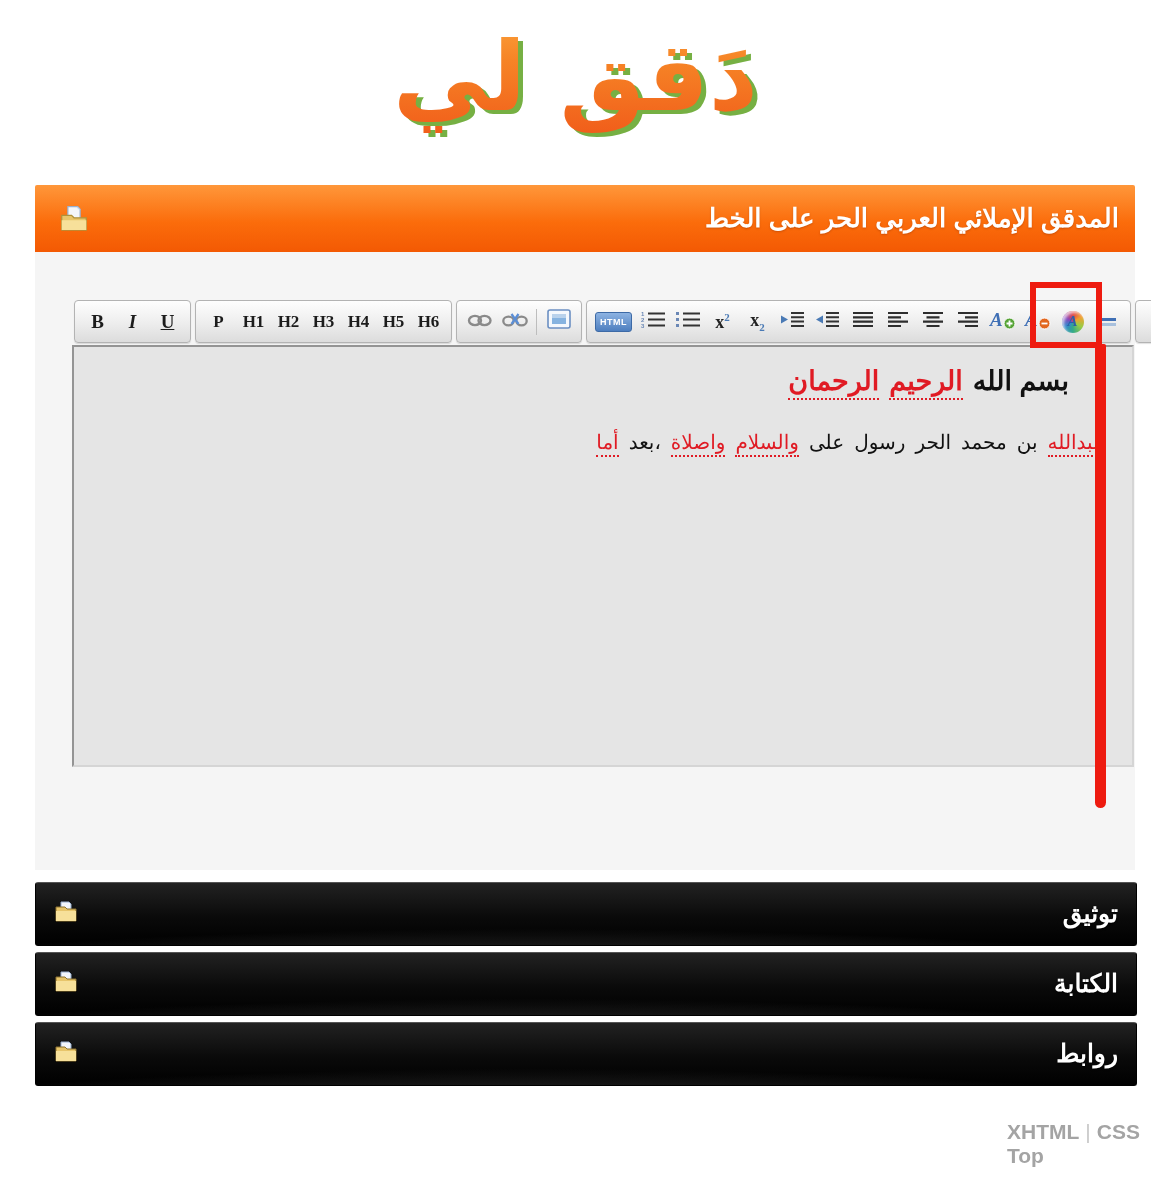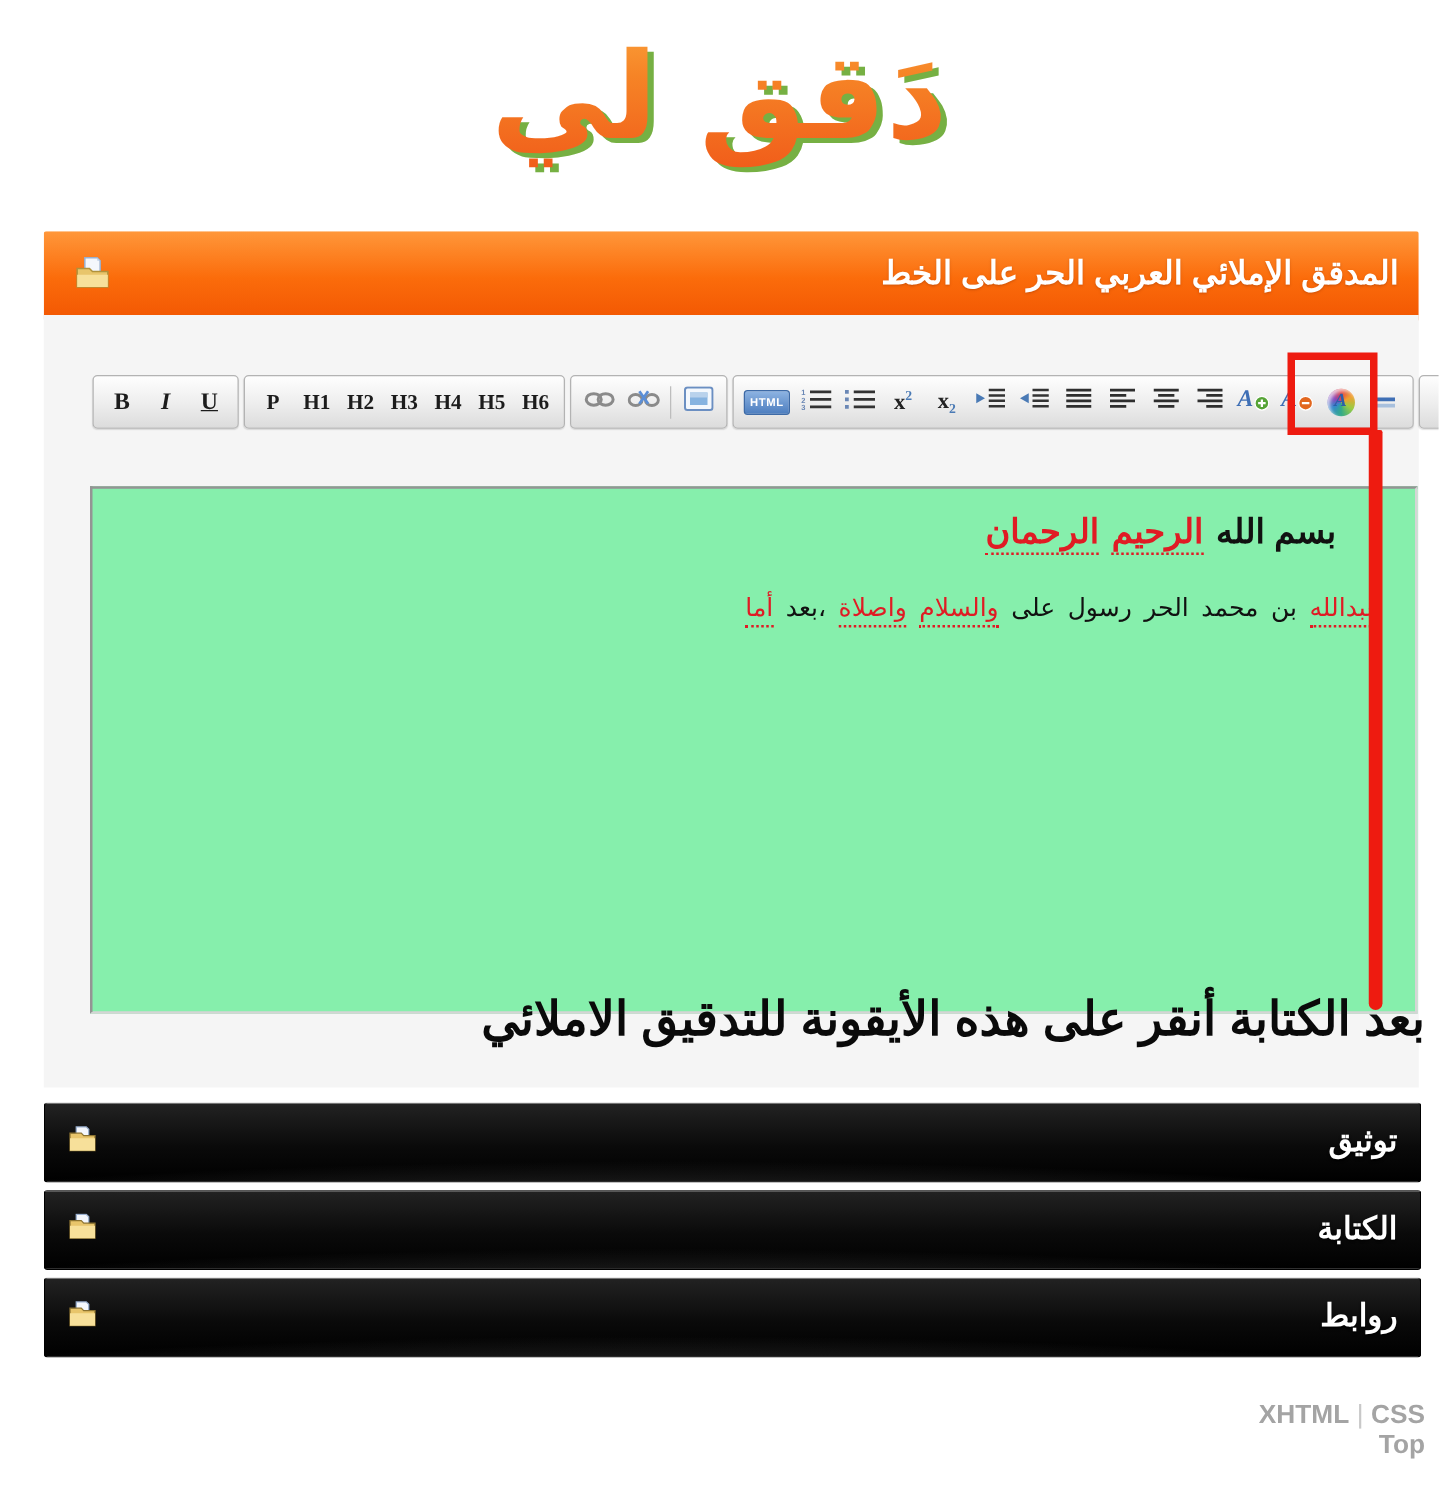--- a/index.html
+++ b/index.html
@@ -57,22 +57,22 @@
   .rainbow-ball .a{font-family:"Liberation Serif",serif;font-style:italic;font-weight:bold;
     font-size:15px;color:#2d5fa8;}
   .hr-icon-stack{display:flex;flex-direction:column;gap:2px;}
   .hr-icon-stack i{display:block;width:17px;height:3px;background:#3f6fb5;}
   .hr-icon-stack i + i{background:#a8c0dd;}
   .abc-btn{display:flex;flex-direction:column;align-items:center;justify-content:center;
     width:56px;height:35px;cursor:pointer;}
   .tb-group.abc-group{margin-left:auto;margin-right:28px;}
 
   
-  .textarea{width:1058px;height:418px;background:#86efac;
-    border:2px solid #d5d5d5;border-top-color:#949494;border-left-color:#949494;margin-top:44px;}
+  .textarea{width:1058px;height:418px;background:#e5e5e5;
+    border:2px solid #d5d5d5;border-top-color:#949494;border-left-color:#949494;}
   .ed-line{text-align:right;}
   .ed-line .run{display:inline-block;margin:0 5px;white-space:nowrap;}
   .ed-line .run.err{color:#e01b24;border-bottom:2px dotted #e01b24;padding-bottom:1px;}
   .line1{direction:rtl;margin:18px 58px 0 0;font-size:27px;font-weight:bold;color:#111;}
   .line2{direction:ltr;margin:30px 22px 0 0;font-size:20px;color:#111;}
 
   
   .annot-rect{position:absolute;left:1030px;top:282px;width:72px;height:66px;
     border:6px solid #ee1b10;box-sizing:border-box;z-index:6;pointer-events:none;}
   .annot-line{position:absolute;left:1095px;top:344px;width:11px;height:464px;
@@ -89,21 +89,21 @@
       radial-gradient(160% 240% at 18% -140%, rgba(255,255,255,0.10) 40%, rgba(255,255,255,0) 60%),
       radial-gradient(150% 300% at 45% 260%, #3f3f3f 30%, #2b2b2b 45%, rgba(0,0,0,0) 62%),
       linear-gradient(180deg,#222 0%,#0a0a0a 55%,#000 100%);
     border:1px solid #000;border-top-color:#555;}
   .nav-bar .nav-icon{position:absolute;left:18px;top:50%;transform:translateY(-50%);}
   .nav-label{position:absolute;right:18px;top:0;line-height:60px;color:#fff;
     font-size:25px;font-weight:bold;direction:rtl;text-shadow:0 1px 2px #000;}
   .nav-1{top:882px;text-align:center;} .nav-2{top:952px;} .nav-3{top:1022px;}
 
   
-  .footer{position:absolute;right:11px;top:1120px;text-align:right;
+  .footer{position:absolute;right:11px;top:1120px;text-align:left;
     font-weight:bold;font-size:21px;color:#a4a4a4;}
   .footer a{color:#a4a4a4;text-decoration:none;cursor:pointer;}
   .footer .sep{color:#c8c8c8;font-weight:normal;padding:0 6px;}
   .footer .top-row{}
 </style>
 </head>
 <body>
 
 <div class="page">
 
@@ -290,21 +290,20 @@
 
     <div class="textarea">
       <div class="ed-line line1"><span class="run">بسم الله</span><span class="run err">الرحيم</span><span class="run err">الرحمان</span></div>
       <div class="ed-line line2"><span class="run err">أما</span><span class="run">بعد،</span><span class="run err">واصلاة</span><span class="run err">والسلام</span><span class="run">على</span><span class="run">رسول</span><span class="run">الحر</span><span class="run">محمد</span><span class="run">بن</span><span class="run err">عبدالله</span></div>
     </div>
   </div>
 
   <div class="annot-rect"></div>
   <div class="annot-line"></div>
 
-  <div class="instruction">بعد الكتابة أنقر على هذه الأيقونة للتدقيق الاملائي</div>
 
   <div class="nav-bar nav-1">
     <span class="nav-icon">
       <svg width="24" height="22" viewBox="0 0 24 22">
         <path d="M7 1 h8 l2 2 v11 h-10 z" fill="#f4f7fc" stroke="#9ab0cf" stroke-width="1"></path>
         <path d="M2 6 h9 l2 2 h9 v12 H2 z" fill="#e8c56b" stroke="#8c7330" stroke-width="1"></path>
         <path d="M2 10 h20 v10 H2 z" fill="#f7e09a"></path>
       </svg>
     </span>
     <span class="nav-label">توثيق</span>

